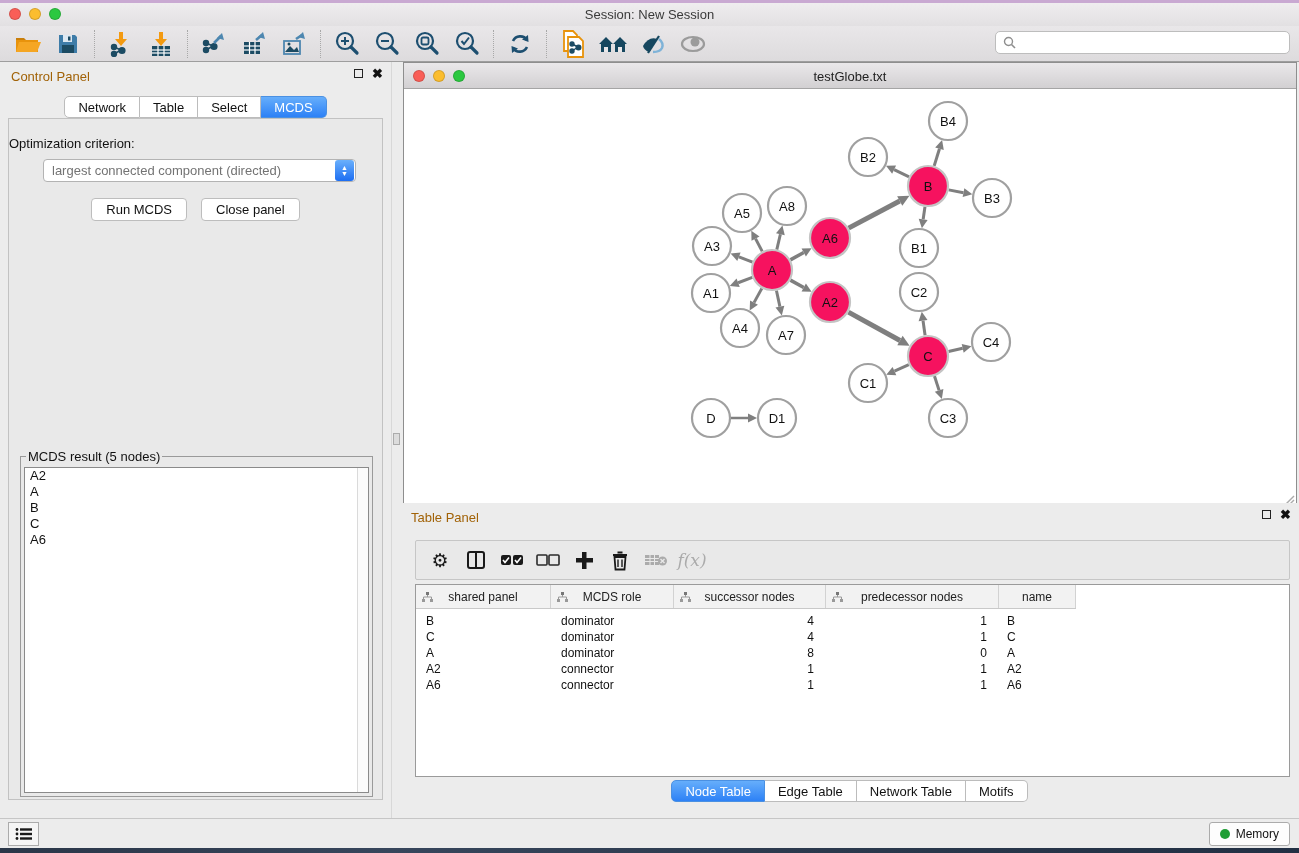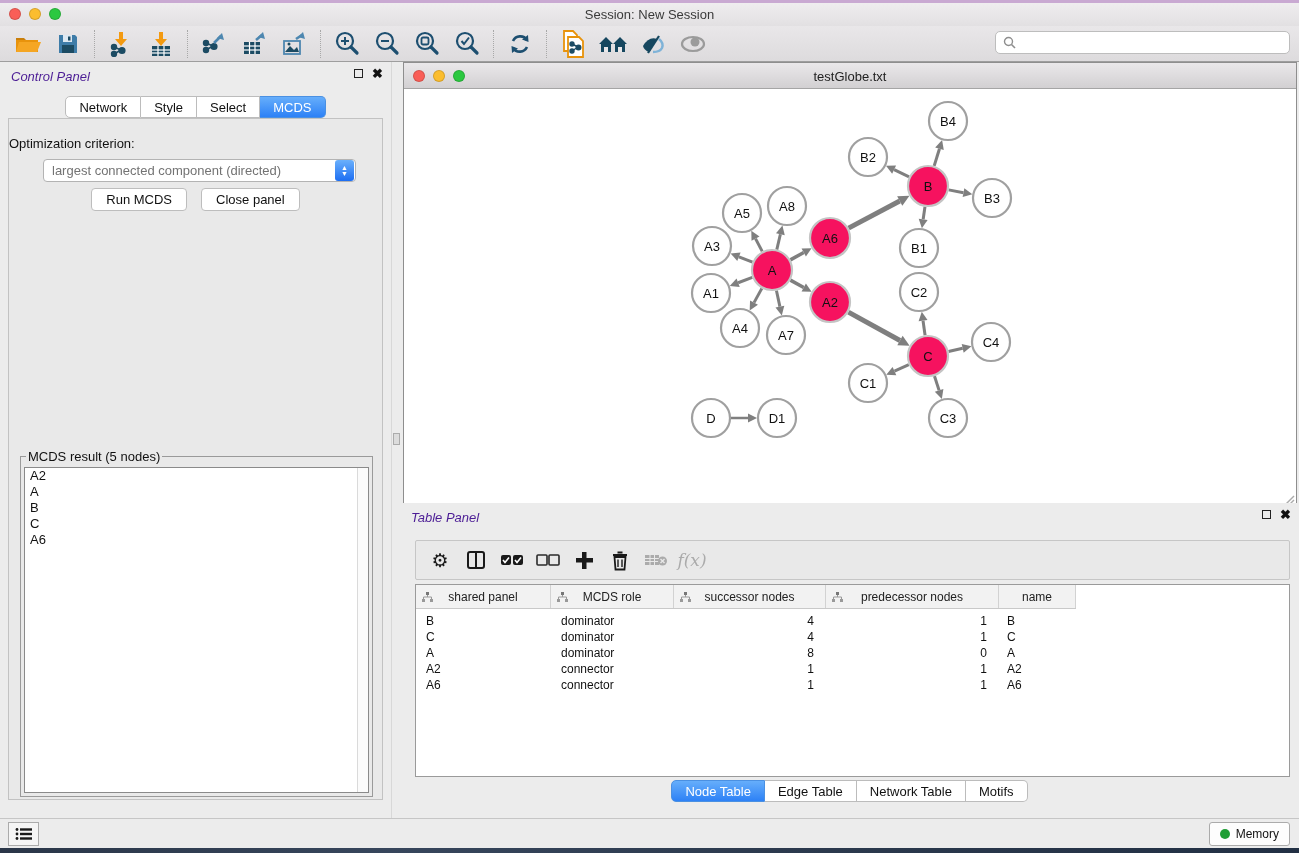--- a/index.html
+++ b/index.html
@@ -28,21 +28,21 @@
 
   
   .main { position:absolute; left:0; top:62px; width:1299px; height:756px; }
   .control-panel { position:absolute; left:0; top:0; width:391px; height:756px; background:#ECECEC; }
   .v-divider { position:absolute; left:391px; top:0; width:9px; height:756px; background:#ECECEC; border-left:1px solid #D8D8D8; }
   .v-handle { position:absolute; left:1px; top:371px; width:7px; height:12px; background:#DCDCDC; border:1px solid #ABABAB; }
   .right-area { position:absolute; left:400px; top:0; width:899px; height:756px; }
 
   
   .panel-header { position:relative; height:26px; }
-  .panel-header .ph-title { position:absolute; left:11px; top:7px; font-size:13px; color:#4c1d95;font-style:italic; }
+  .panel-header .ph-title { position:absolute; left:11px; top:7px; font-size:13px; color:#a16207; }
   .ph-icons { position:absolute; right:8px; top:7px; display:flex; gap:9px; align-items:center; }
   .float-icon { width:9px; height:9px; border:1.5px solid #222; display:inline-block; }
   .close-icon { font-size:13px; font-weight:bold; color:#111; line-height:9px; }
 
   
   .segtabs { display:flex; justify-content:center; }
   .segtab { height:22px; padding:0 13px; background:#fff; border:1px solid #BCBCBC; border-left:none;
             font-size:13px; color:#111; display:flex; align-items:center; }
   .segtab:first-child { border-left:1px solid #BCBCBC; border-radius:5px 0 0 5px; }
   .segtab:last-child { border-radius:0 5px 5px 0; }
@@ -53,21 +53,21 @@
   .cp-box { position:absolute; left:8px; right:8px; top:56px; bottom:18px; background:#E9E9E9;
             border:1px solid #C2C2C2; }
   .opt-label { position:absolute; left:0; right:0; top:17px; text-align:left; font-size:13px; color:#111; }
   .opt-select { position:absolute; left:34px; top:40px; width:313px; height:23px; background:#fff;
                 border:1px solid #B3B3B3; border-radius:4px; display:flex; align-items:center; }
   .opt-select .sel-text { flex:1; font-size:13px; padding-left:8px; color:#737373; white-space:nowrap; overflow:hidden; }
   .sel-stepper { width:19px; height:21px; border-radius:3px; margin-right:1px;
                  background:linear-gradient(#6AB0FC,#1D6EF2); display:flex; flex-direction:column;
                  align-items:center; justify-content:center; color:#fff; }
   .sel-stepper span { font-size:7px; line-height:6px; }
-  .cp-buttons { position:absolute; left:0; right:0; top:69px; display:flex; justify-content:center; gap:14px; }
+  .cp-buttons { position:absolute; left:0; right:0; top:79px; display:flex; justify-content:center; gap:14px; }
   .btn { height:23px; padding:0 14px; background:#fff; border:1px solid #BDBDBD; border-radius:4px;
          font-size:13px; color:#111; display:flex; align-items:center; font-family:"Liberation Sans",sans-serif; }
   .mcds-fieldset { position:absolute; left:11px; right:9px; top:330px; bottom:2px;
                    border:1px solid #9A9A9A; padding:3px; }
   .mcds-fieldset legend { font-size:13px; padding:0 2px; margin-left:2px; color:#111; }
   .mcds-list { position:relative; width:100%; height:100%; background:#fff; border:1px solid #8A8A8A; overflow:hidden; }
   .mcds-list .scrolltrack { position:absolute; right:0; top:0; bottom:0; width:11px; background:#FBFBFB; border-left:1px solid #DADADA; }
   .mcds-item { font-size:13px; color:#111; padding:0 5px; height:16px; line-height:16px; }
 
   
@@ -303,21 +303,21 @@
     <div class="control-panel">
       <div class="panel-header">
         <span class="ph-title">Control Panel</span>
         <span class="ph-icons">
           <span class="float-icon"></span>
           <span class="close-icon">✖</span>
         </span>
       </div>
       <div class="segtabs cp-tabs" id="cp-tabs">
           <div class="segtab">Network</div>
-          <div class="segtab">Style</div>
+          <div class="segtab">Table</div>
           <div class="segtab">Select</div>
           <div class="segtab active">MCDS</div>
         </div>
       <div class="cp-box">
         <div class="opt-label">Optimization criterion:</div>
         <div class="opt-select">
           <span class="sel-text">largest connected component (directed)</span>
           <span class="sel-stepper">
               <span>▲</span>
               <span>▼</span>

